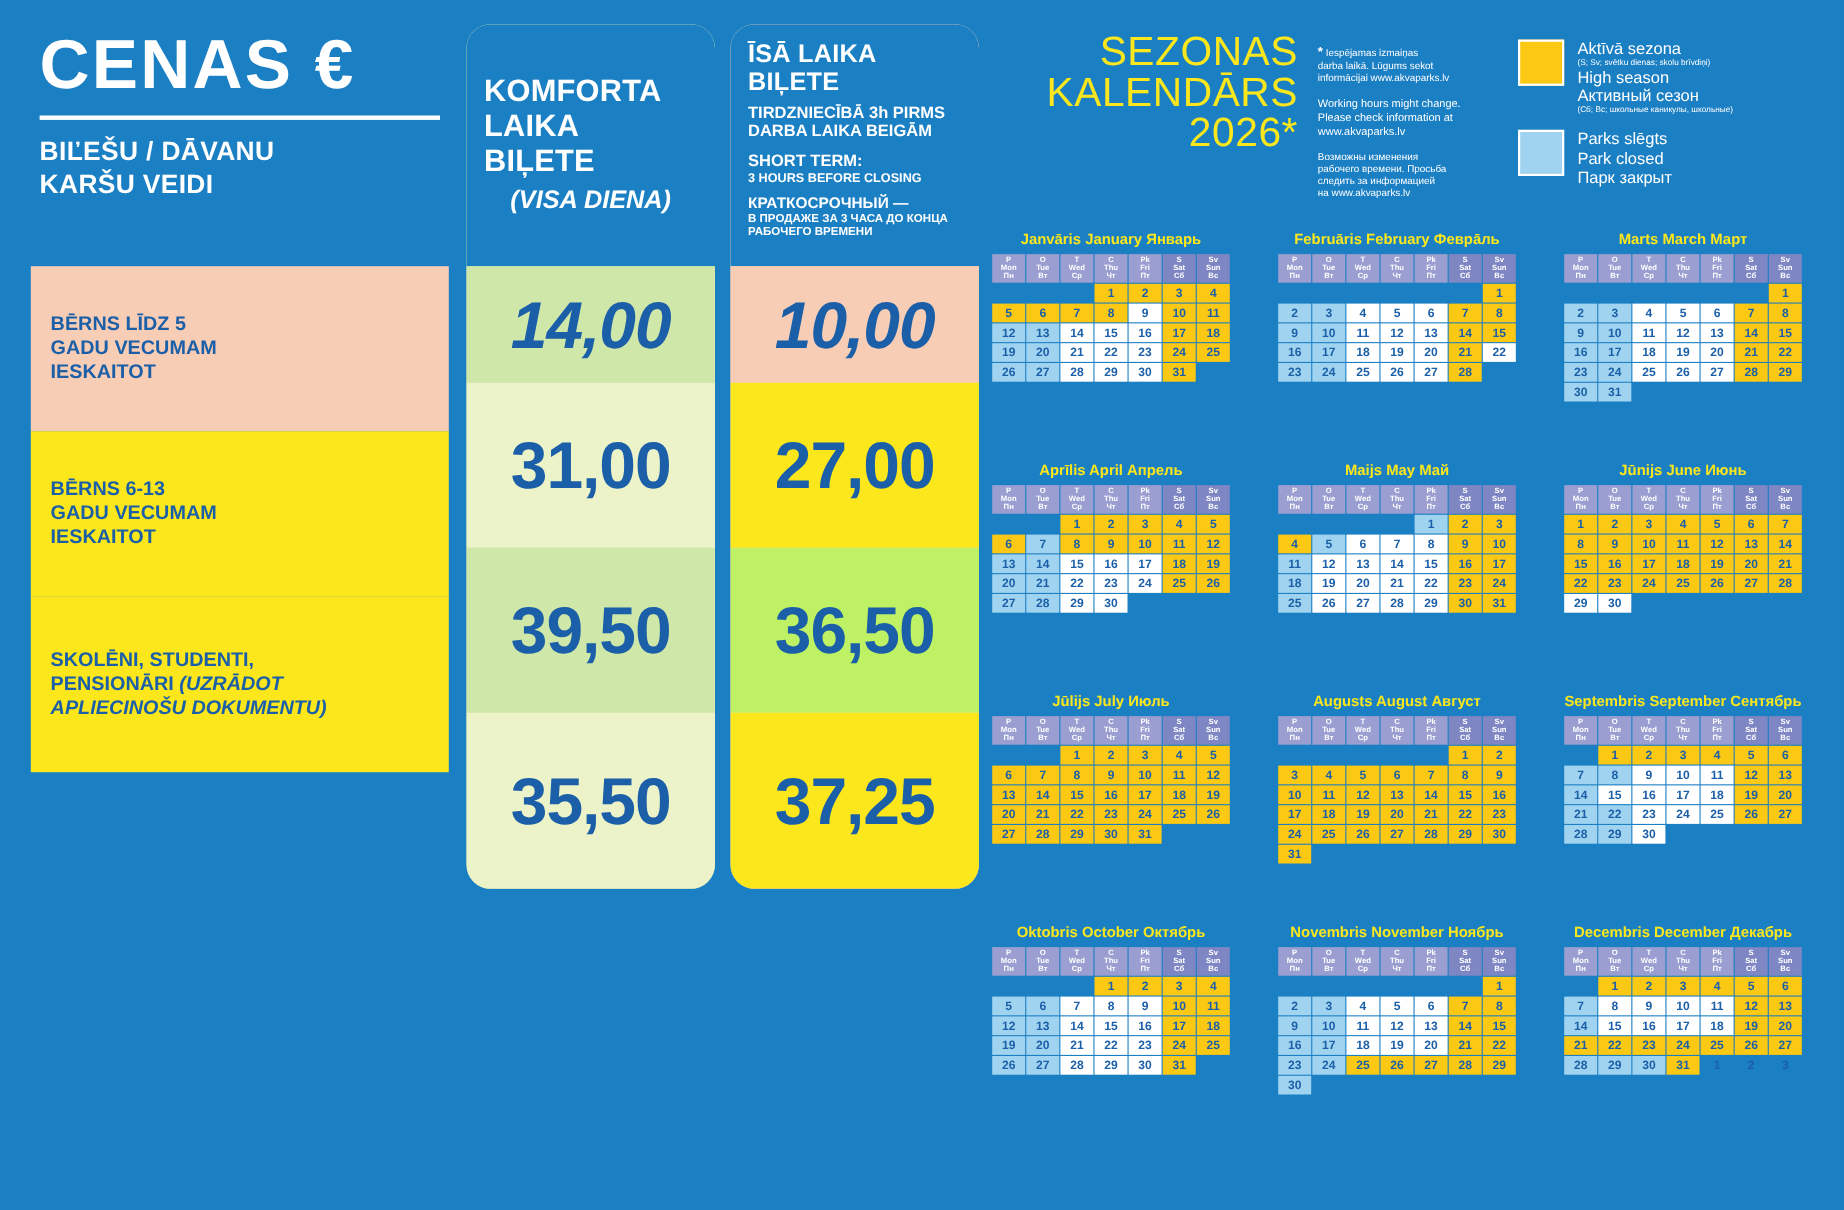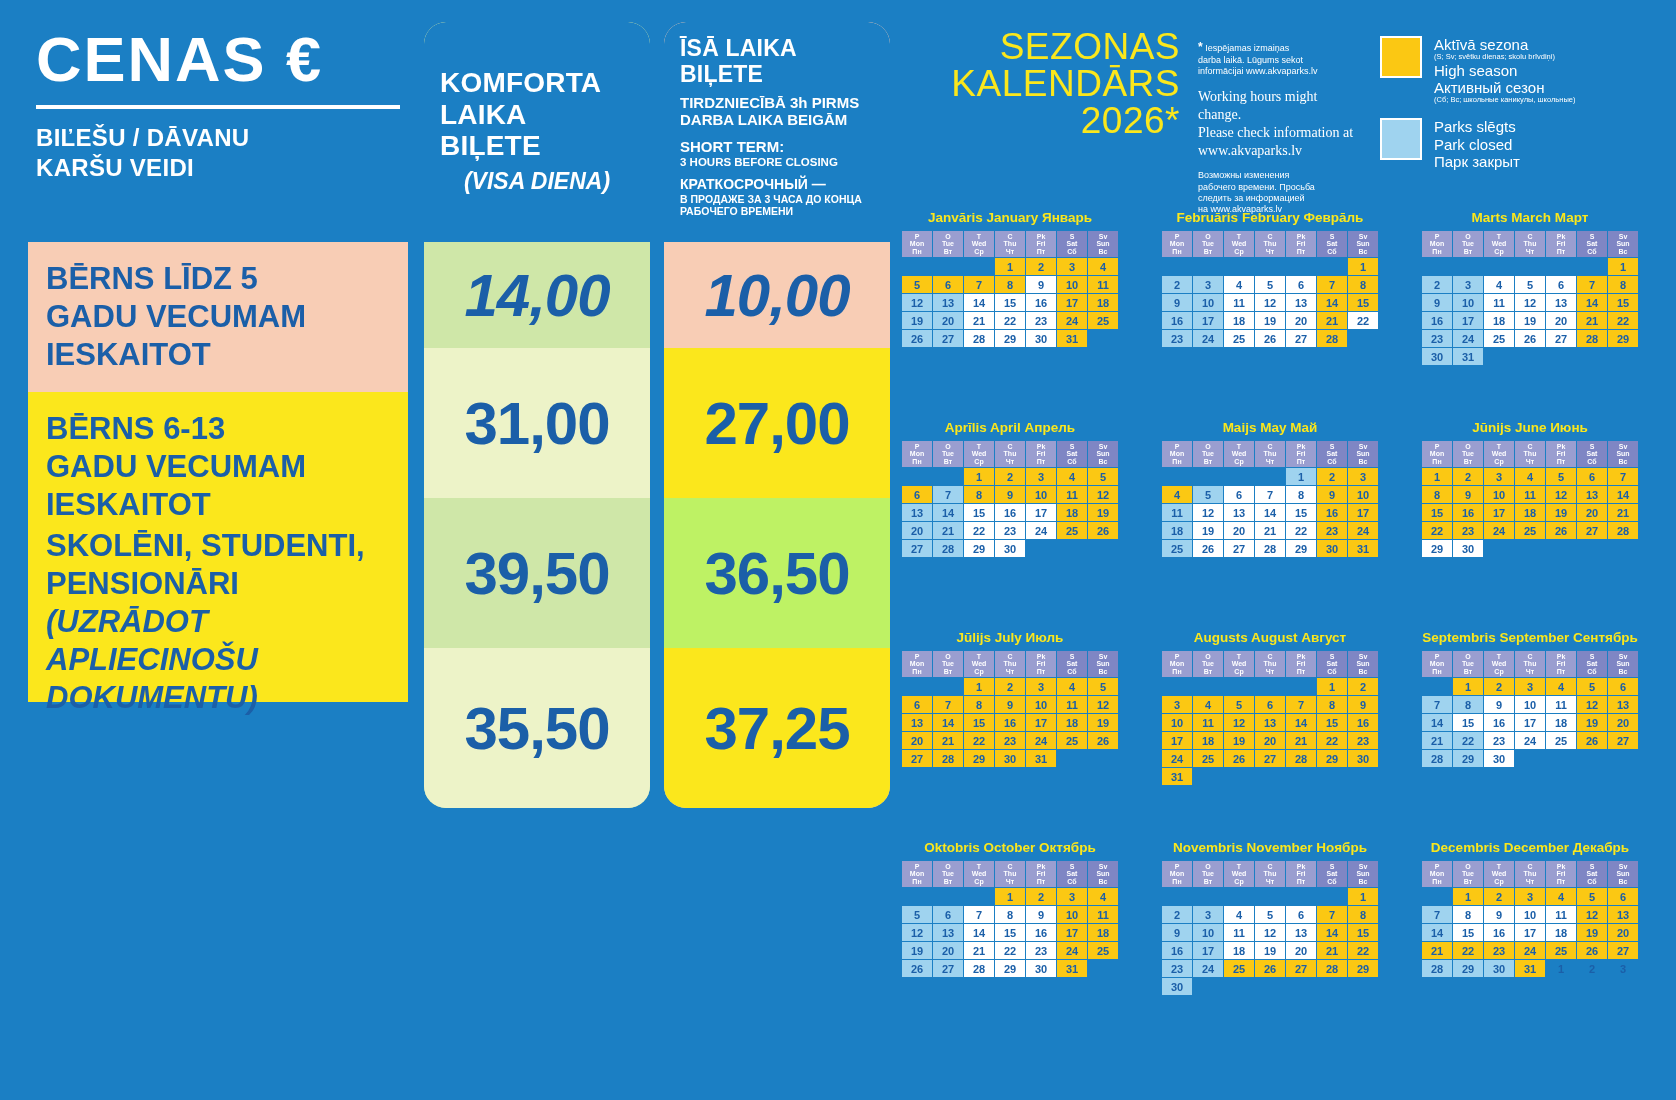--- a/index.html
+++ b/index.html
@@ -25,21 +25,21 @@
     line-height:1.0; margin:0 0 0 8px;
   }
   .hr-white { height:4px; background:#ffffff; margin:14px 8px 14px 8px; width:364px;}
   .kinds {
     color:#ffffff; font-weight:bold; font-size:24px; line-height:1.25;
     margin-left:8px; letter-spacing:.3px;
   }
 
   .row-label {
     width:380px; padding:16px 14px 16px 18px;
-    color:#1b5fa8; font-weight:bold; font-size:31px; line-height:1.22;
+    color:#1b5fa8; font-weight:bold; font-size:18px; line-height:1.22;
     display:flex; align-items:center;
   }
   .row-label.peach { background:#f8cdb5; }
   .row-label.yellow { background:#fbe71c; }
   .row-label .ital { font-style:italic; font-weight:bold; }
 
   .r1 { height:150px; }
   .r2 { height:150px; }
   .r3 { height:150px; }
   .r4 { height:160px; }
@@ -95,21 +95,21 @@
     color:#fbe71c; font-weight:normal; font-size:37px; line-height:1.0;
     letter-spacing:.5px; text-align:right;
   }
   .sezonas div { white-space:nowrap; }
 
   .notes {
     position:absolute; left:318px; top:30px; width:160px; color:#ffffff;
   }
   .note-lv { font-size:9px; line-height:1.25; }
   .note-lv .star { font-weight:bold; font-size:12px; }
-  .note-en { font-size:14px; line-height:1.3; margin-top:10px;font-family:Liberation Serif, serif; }
+  .note-en { font-size:10px; line-height:1.3; margin-top:10px; }
   .note-ru { font-size:9px; line-height:1.25; margin-top:10px; }
 
   .legend { position:absolute; left:500px; top:26px; width:280px; }
   .leg-row { display:flex; align-items:flex-start; margin-bottom:14px; }
   .leg-sw { width:42px; height:42px; border:2px solid #ffffff; margin-right:12px; flex:0 0 auto;}
   .leg-sw.active { background:#fbc813; }
   .leg-sw.closed { background:#9fd3ef; }
   .leg-txt { color:#ffffff; }
   .leg-t1 { font-size:15px; line-height:1.15; }
   .leg-t2 { font-size:15px; line-height:1.15; }

